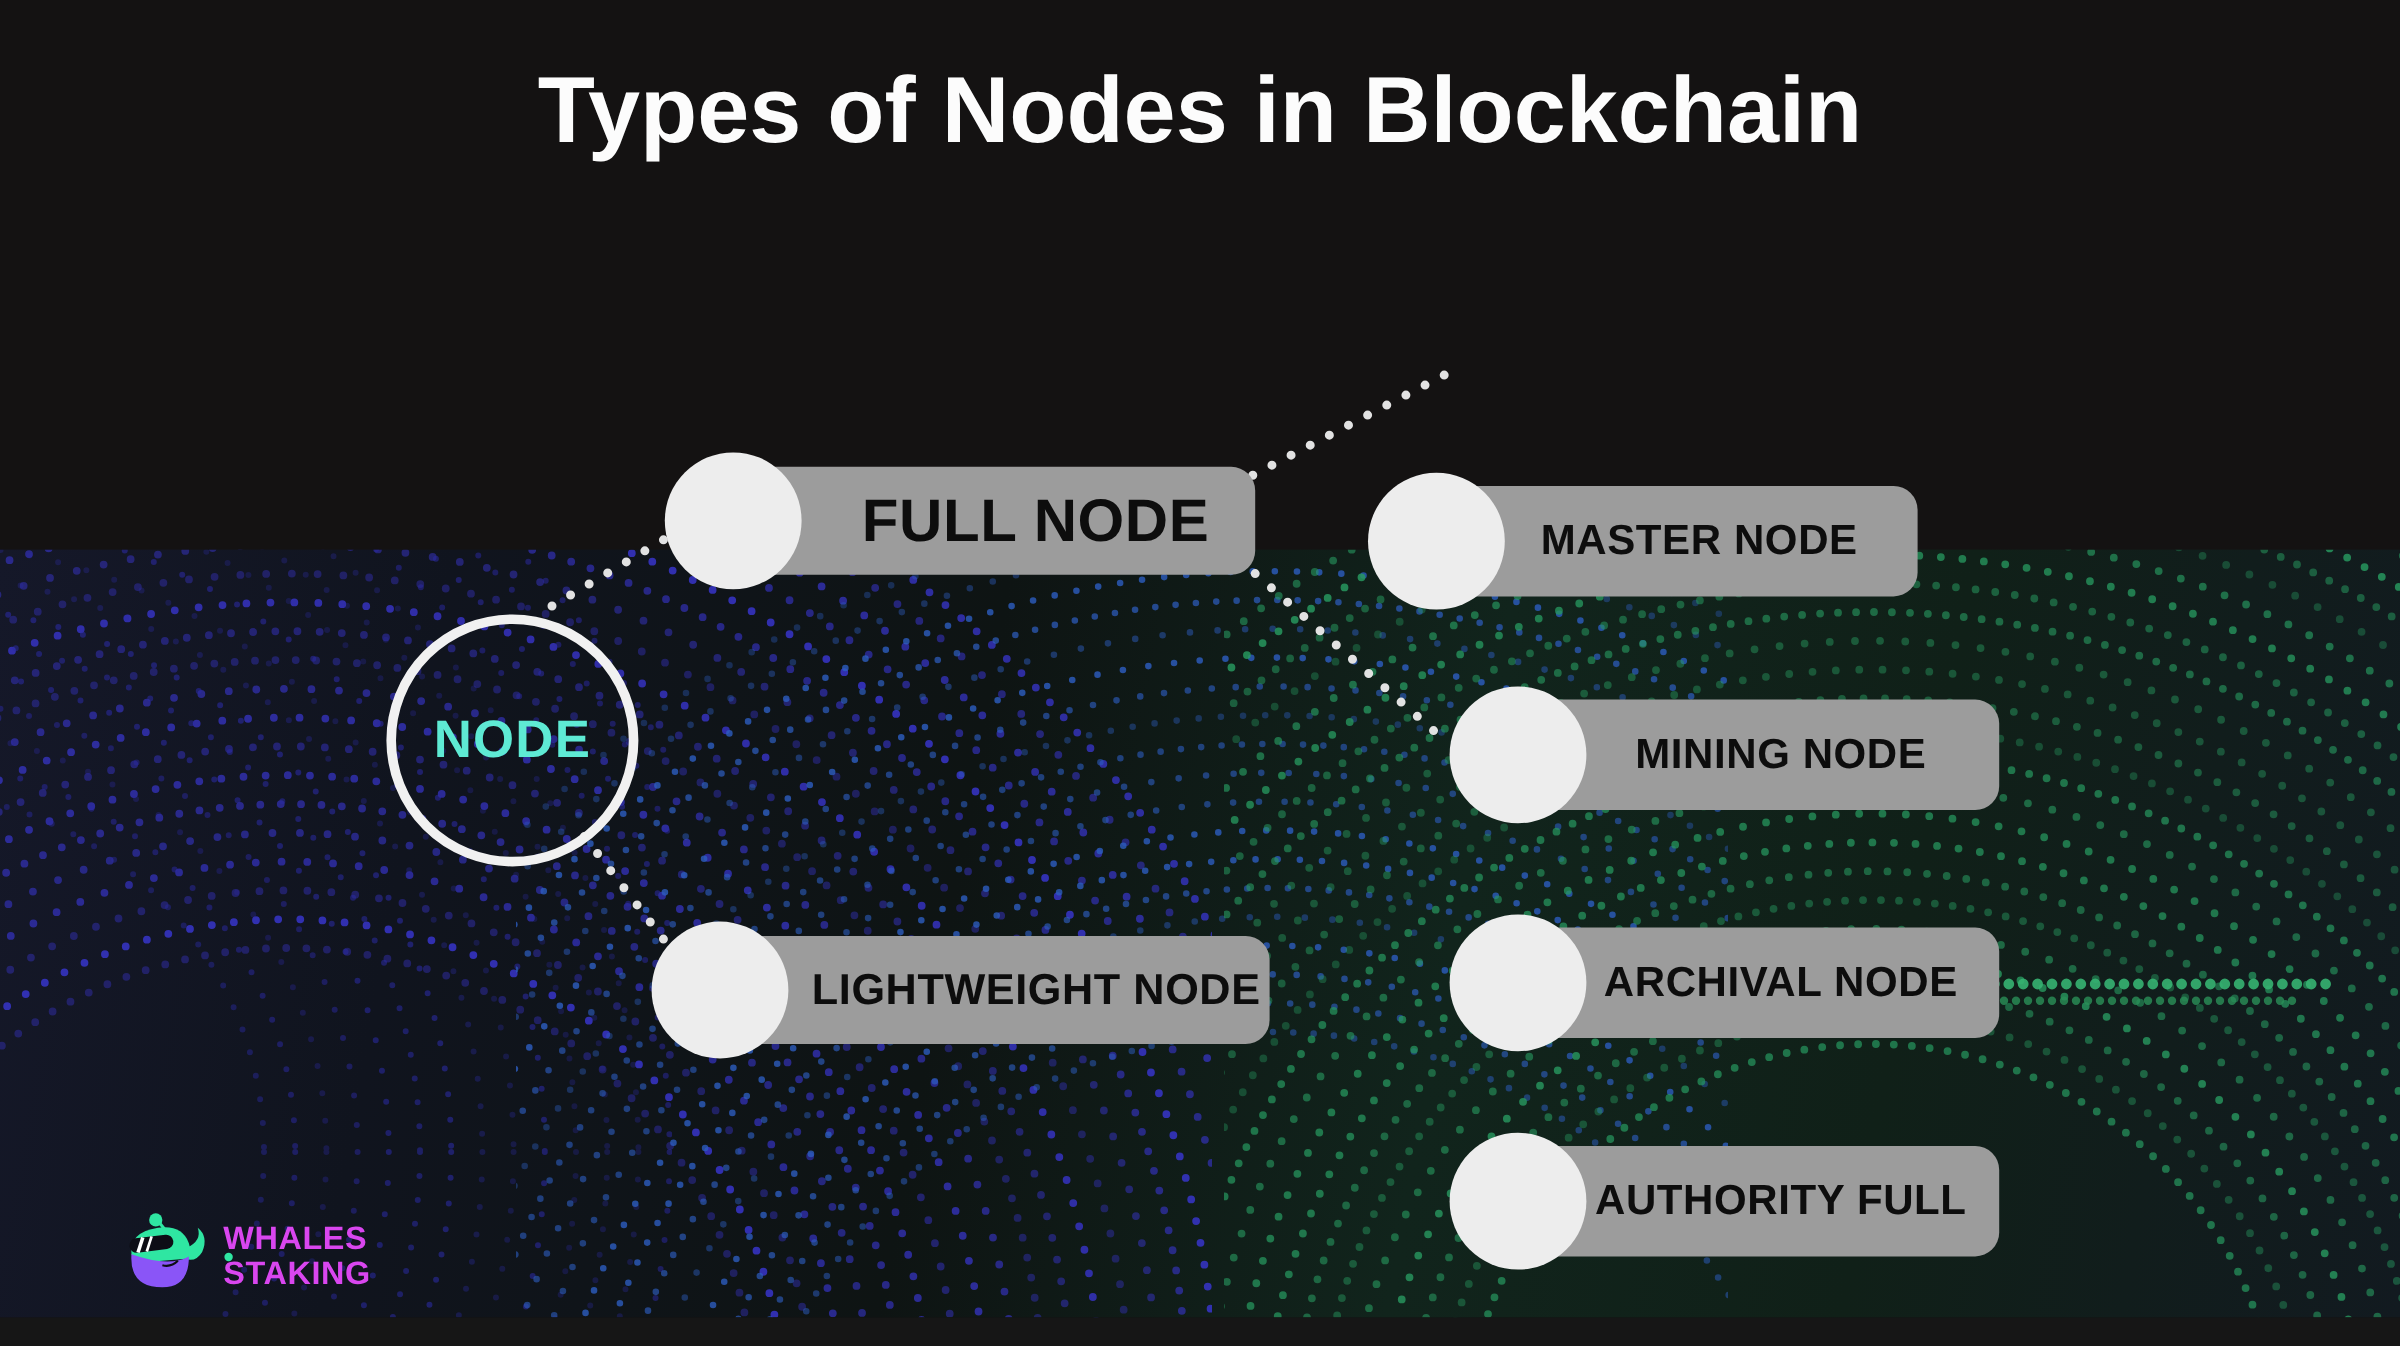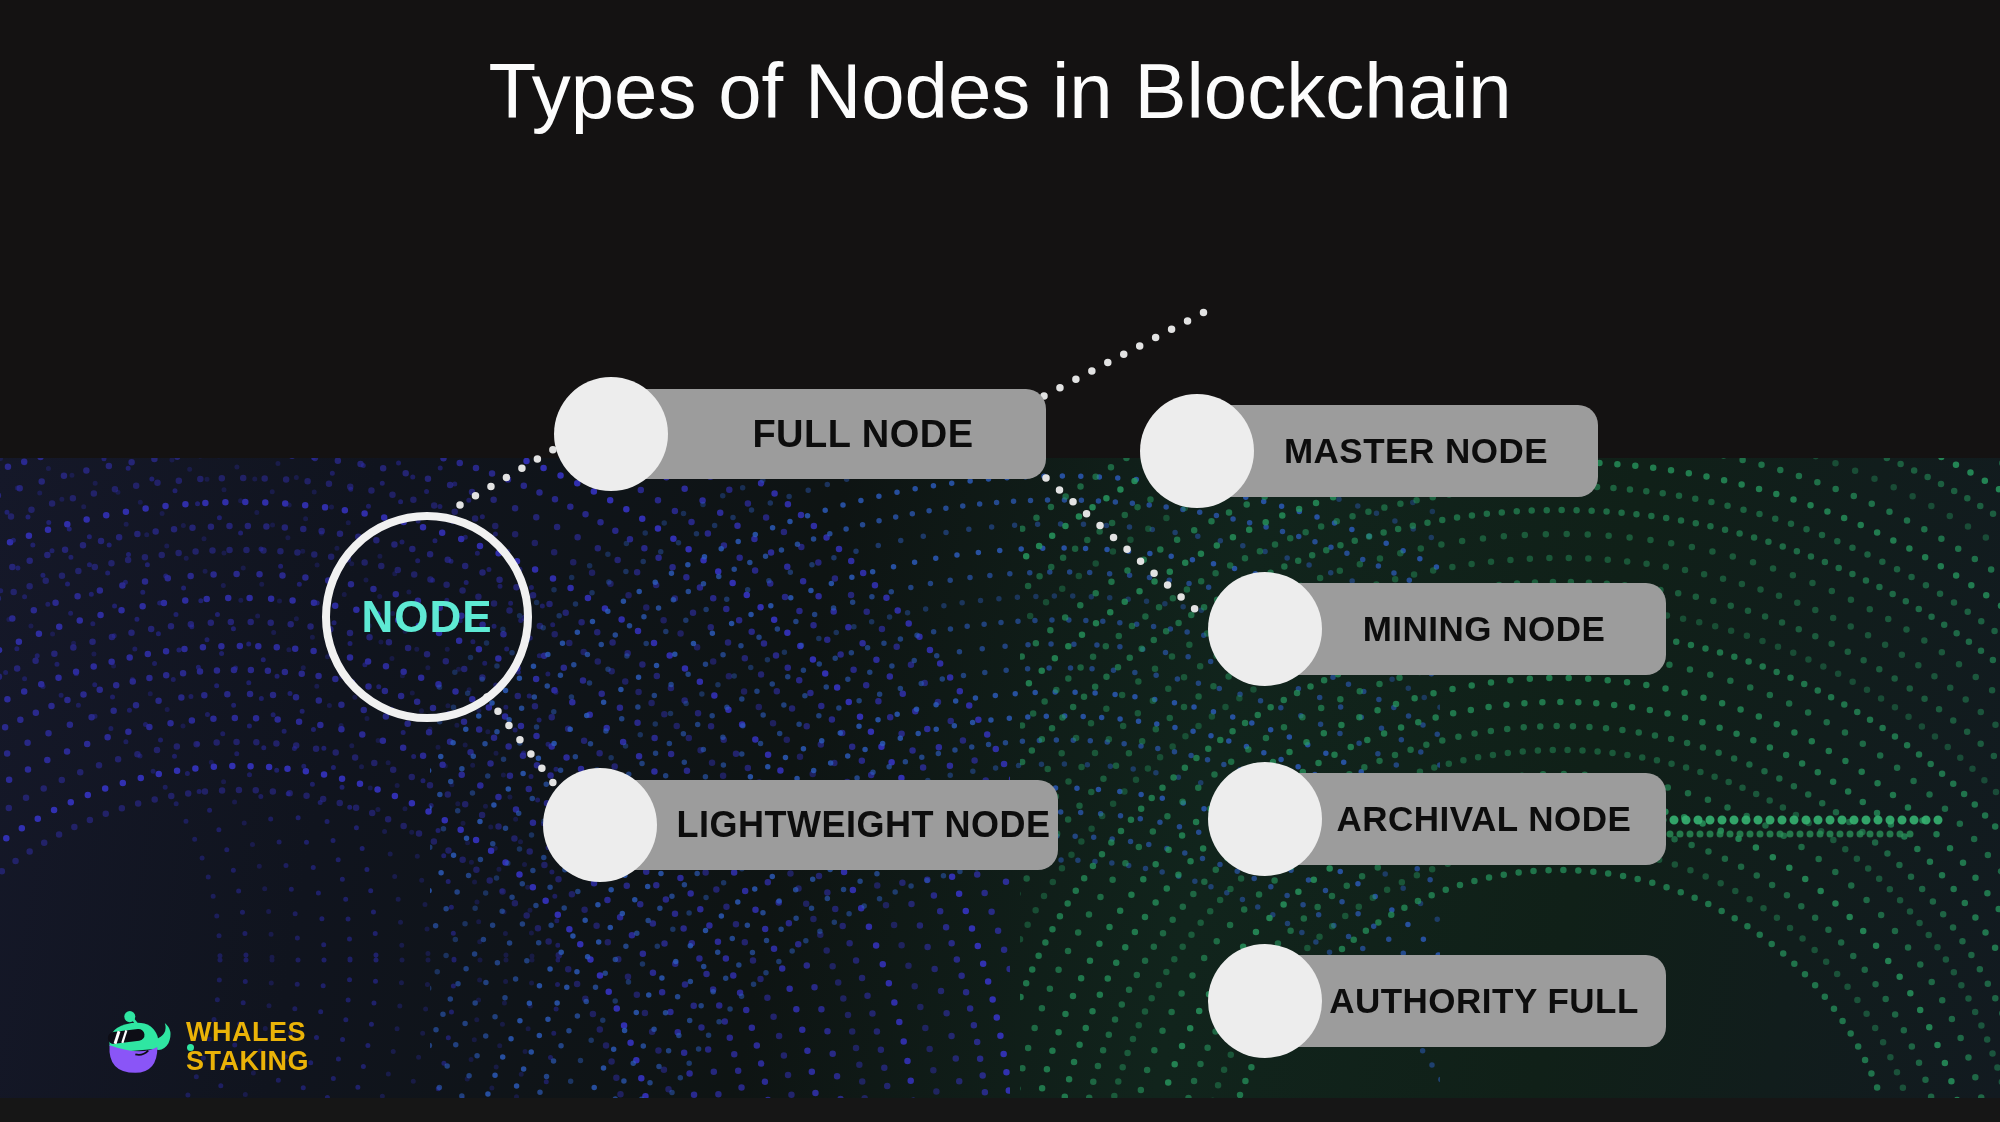--- a/index.html
+++ b/index.html
@@ -11,21 +11,21 @@
   
   .band{
     position:absolute;left:0;top:458px;width:2000px;height:640px;
     background:linear-gradient(100deg,#151829 0%,#10141e 18%,#0e1413 40%,#11241c 60%,#102018 78%,#121a20 100%);
   }
   .band svg{position:absolute;left:0;top:0;}
   .bottom-strip{position:absolute;left:0;top:1098px;width:2000px;height:24px;background:#161616;}
   
   .title{
     position:absolute;left:0;top:46px;width:100%;text-align:center;
-    color:#fcfcfc;font-size:78px;font-weight:normal;letter-spacing:0;
+    color:#fcfcfc;font-size:78px;font-weight:bold;letter-spacing:0;
   }
   
   .connectors{position:absolute;left:0;top:0;pointer-events:none;}
   .connectors line{stroke:#e2e2e2;stroke-width:7.5;stroke-linecap:round;stroke-dasharray:0 18;}
   
   .root-node{
     position:absolute;left:322px;top:512px;width:210px;height:210px;
     border:8px solid #f1f1f1;border-radius:50%;box-sizing:border-box;
     display:flex;align-items:center;justify-content:center;
   }
@@ -37,26 +37,26 @@
     background:#9c9c9c;border-radius:20px;
     display:flex;align-items:center;justify-content:center;
   }
   .pill .bar span{color:#0d0d0d;font-weight:bold;letter-spacing:0.5px;white-space:nowrap;}
   .pill .knob{
     position:absolute;left:0;top:0;width:114px;height:114px;
     border-radius:50%;background:#ededed;
   }
   .pill-left .bar{left:40px;}
   .pill-right .bar{left:38px;top:11px;bottom:11px;}
-  .pill-full .bar span{font-size:38px;padding-left:86px;}
+  .pill-full .bar span{font-size:50px;padding-left:86px;}
   .pill-light .bar span{font-size:36px;padding-left:86px;}
   .pill-right .bar span{font-size:35px;padding-left:56px;}
   
   .logo{position:absolute;left:104px;top:1008px;display:flex;align-items:center;}
-  .logo-text{position:relative;margin-left:12px;color:#eab308;font-weight:bold;
+  .logo-text{position:relative;margin-left:12px;color:#d946ef;font-weight:bold;
     font-size:27px;line-height:29px;letter-spacing:0.5px;}
   .logo-text .accent-dot{
     position:absolute;left:1px;top:26px;width:7px;height:7px;border-radius:50%;background:#2fe6a2;
   }
 </style>
 </head>
 <body>
 
 <div class="canvas">
 

